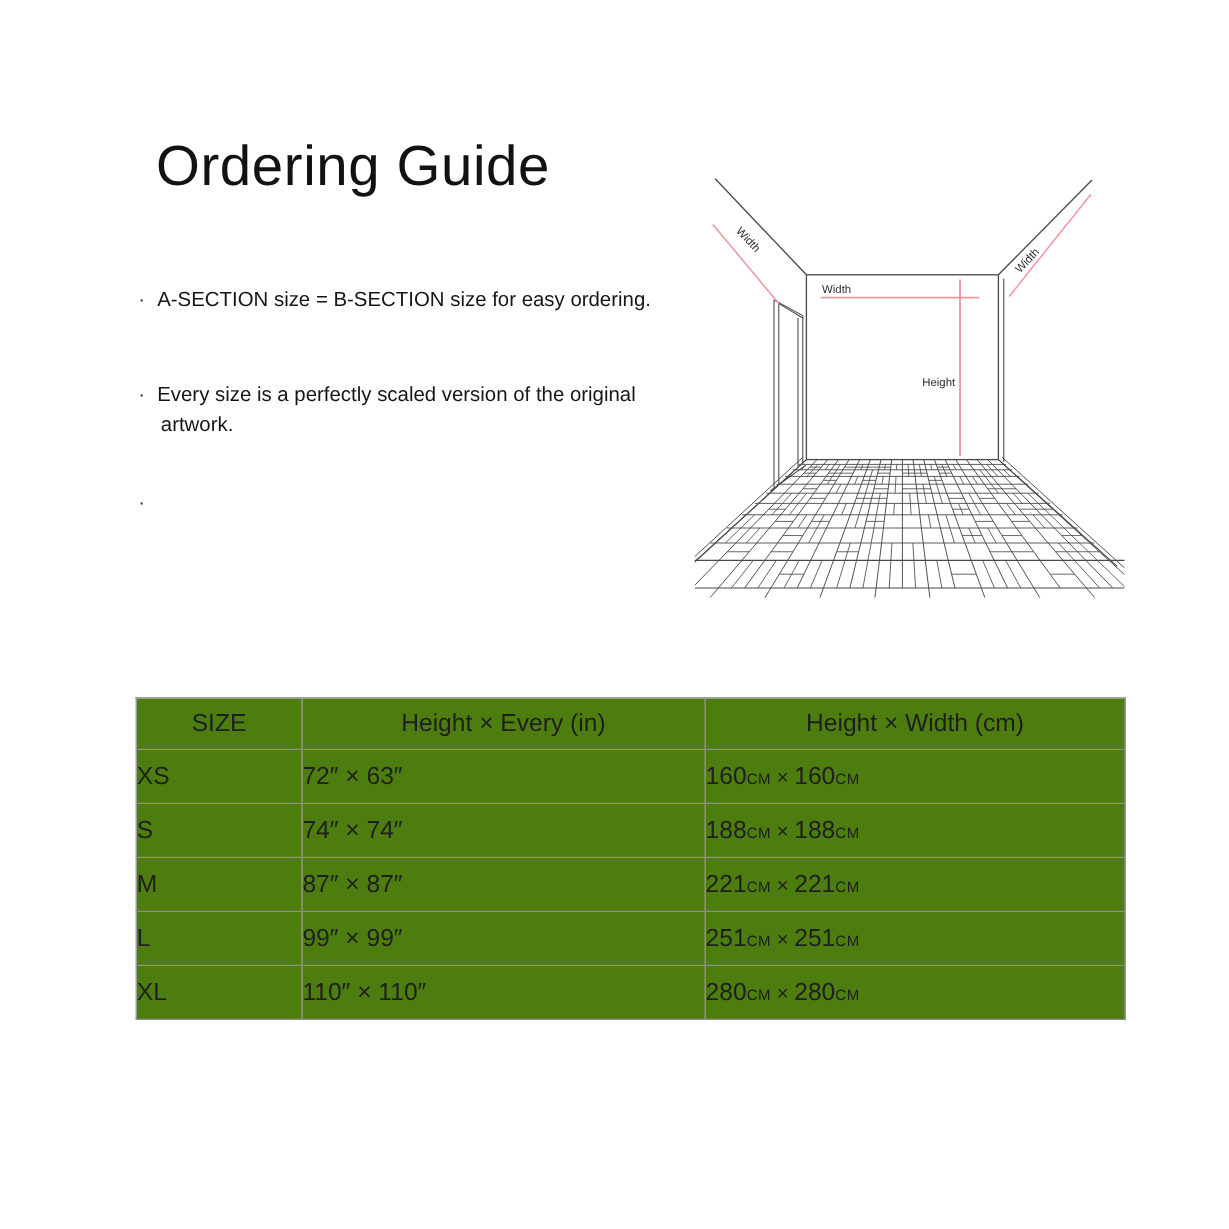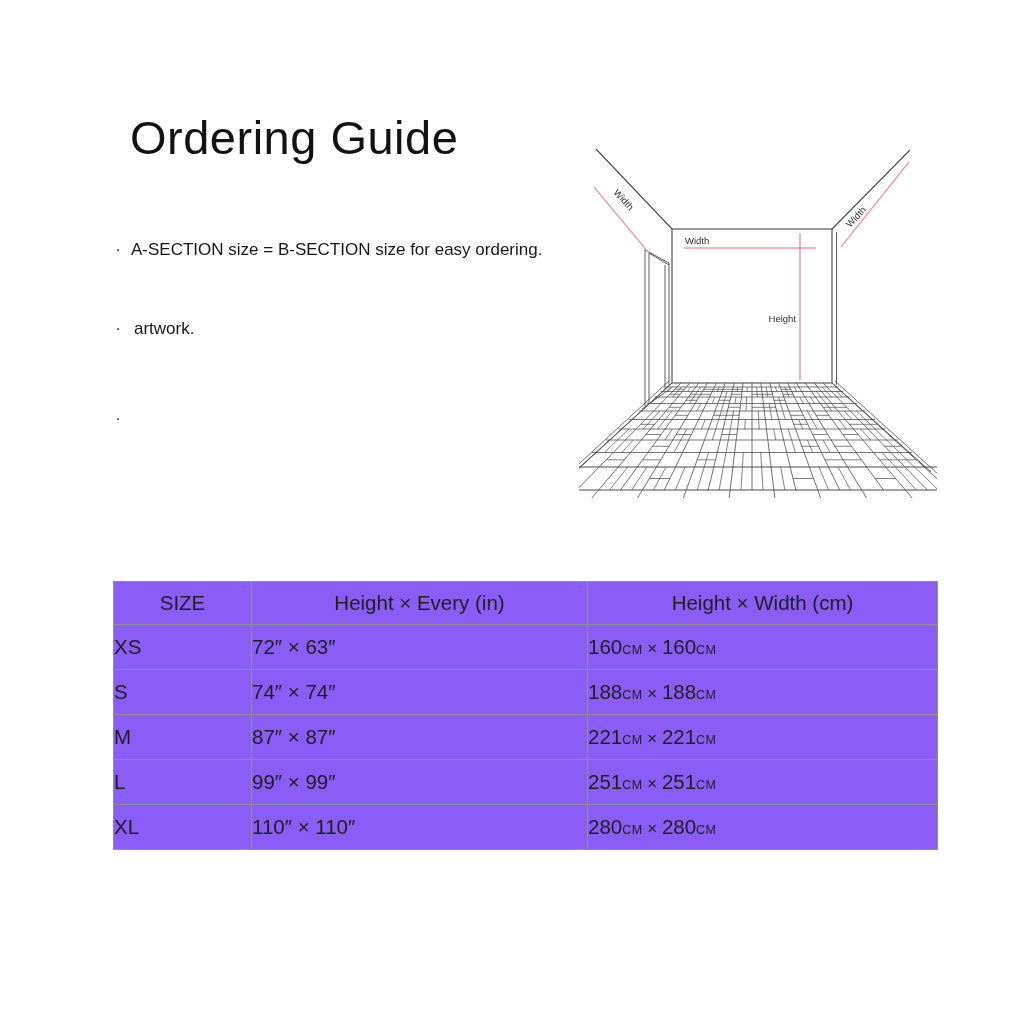--- a/index.html
+++ b/index.html
@@ -9,36 +9,36 @@
   }
   .title{
     position:absolute;left:130px;top:110px;
     font-size:47px;font-weight:400;letter-spacing:.5px;color:#121212;
   }
   .bullet{
     position:absolute;left:114px;display:flex;gap:9px;
     font-size:17px;line-height:25px;color:#161616;
   }
   .bullet .dot{width:8px;text-align:center;color:#333;}
-  .bullet .cont{padding-left:3px;text-align:center;}
+  .bullet .cont{padding-left:3px;}
   .b1{top:237px;} .b2{top:316px;} .b3{top:406px;}
 
   .illustration{position:absolute;left:579px;top:145px;width:358px;height:362px;}
   .illustration svg{width:100%;height:100%;}
   .dl{stroke:var(--line,#4a4a4a);fill:none;}
   .pk{stroke:var(--accent,#ef9aa2);fill:none;stroke-width:1.3;}
   .pkv{stroke:#e9878f;}
   .diag-label{fill:#2d2d2d;font-size:9.5px;font-family:"Liberation Sans",sans-serif;}
 
   table.size-table{
     position:absolute;left:113px;top:581px;border-collapse:collapse;table-layout:fixed;
   }
   .size-table col.c1{width:138px;} .size-table col.c2{width:336px;} .size-table col.c3{width:350px;}
   .size-table th,.size-table td{
-    border:1px solid #8f8f92;background:#8b5cf6;vertical-align:middle;
+    border:1px solid #8f8f92;background:#4d7c0f;vertical-align:middle;
     height:44px;padding:0;font-weight:400;font-size:20.5px;color:#1f1f1f;
     font-family:"Liberation Sans",sans-serif;white-space:nowrap;
   }
   .size-table th{height:42px;}
   .unit{font-size:12.5px;letter-spacing:.4px;margin-top:36px;}
   .times{font-size:17px;}
 </style>
 </head>
 <body>
 
@@ -49,20 +49,21 @@
   <div class="bullet b1">
     <span class="dot">·</span>
     <div>
       <div>A-SECTION size = B-SECTION size for easy ordering.</div>
     </div>
   </div>
 
   <div class="bullet b2">
     <span class="dot">·</span>
     <div>
+      <div>Every size is a perfectly scaled version of the original</div>
       <div class="cont">artwork.</div>
     </div>
   </div>
 
   <div class="bullet b3">
     <span class="dot">·</span>
     <div>
     </div>
   </div>
 

